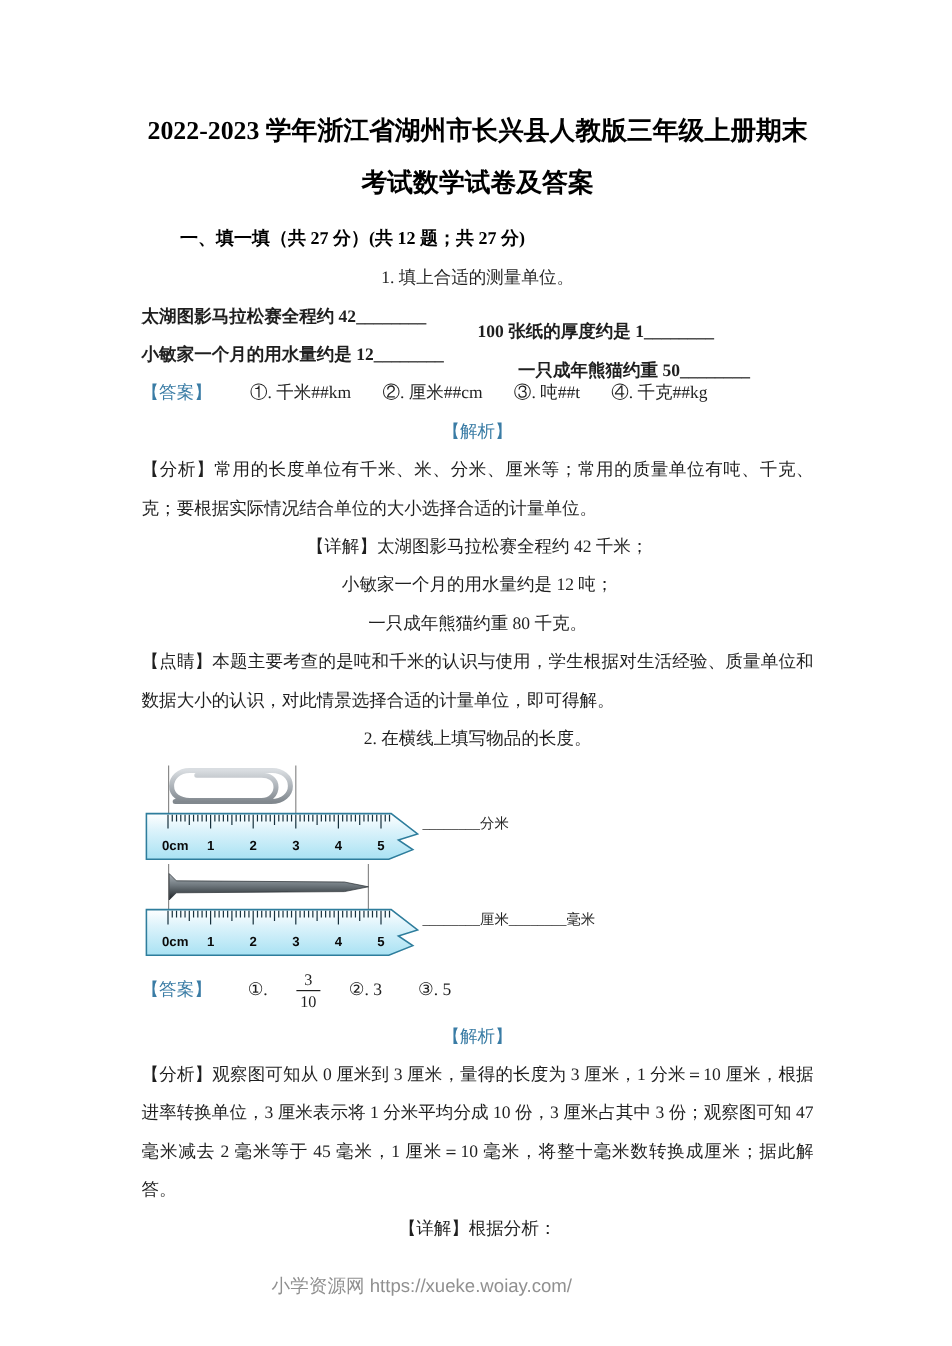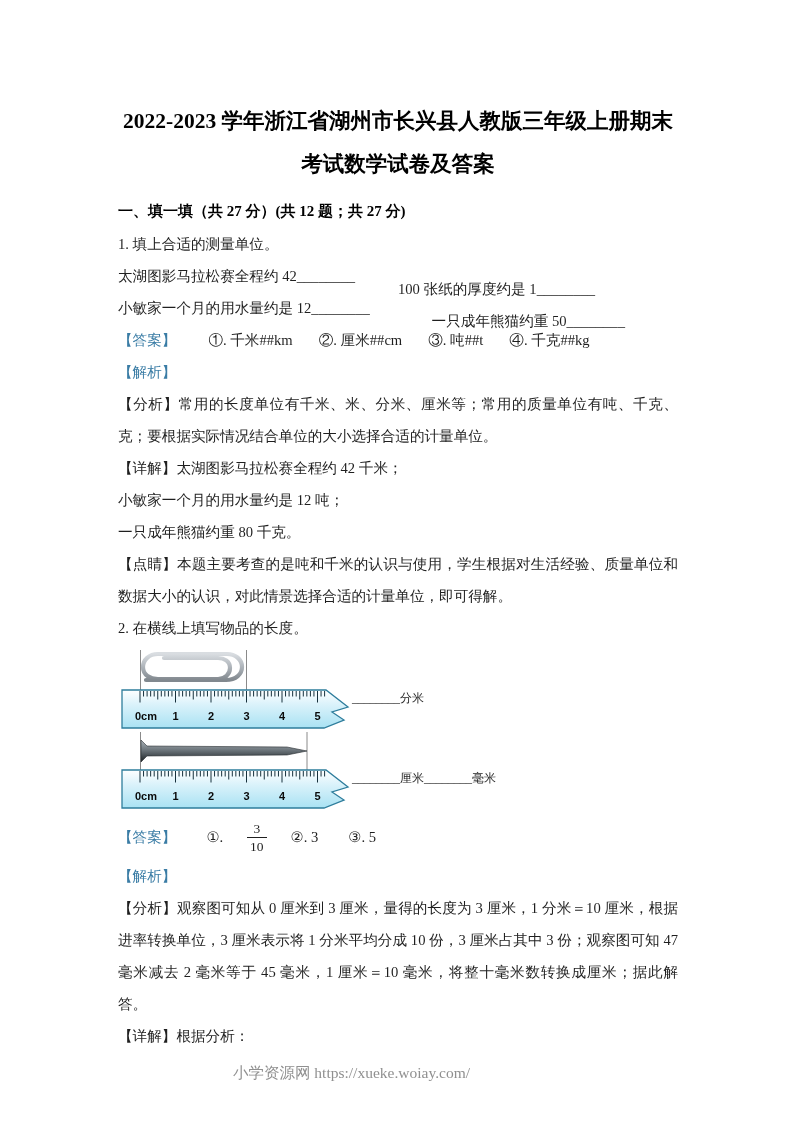--- a/index.html
+++ b/index.html
@@ -1,40 +1,40 @@
 <!DOCTYPE html>
 <html><head>
 <meta charset="utf-8">
 <style>
   html,body{margin:0;padding:0;background:#ffffff;}
   .page{
     position:relative;width:793px;height:1122px;background:#fff;overflow:hidden;
     font-family:"Liberation Serif","DejaVu Serif",serif;color:#1f1f1f;
   }
-  .content{position:absolute;left:118px;top:100px;width:560px;font-size:14.6px;line-height:32px;}
+  .content{position:absolute;left:118px;top:88px;width:560px;font-size:14.6px;line-height:32px;}
   .title{font-size:21.5px;line-height:43px;font-weight:bold;text-align:center;color:#000;margin-bottom:8px;}
-  .section-heading{font-weight:bold;font-size:15px;line-height:34px;color:#000;}
-  p{margin:0;}
+  .section-heading{font-weight:bold;font-size:15px;line-height:34px;color:#000;margin-left:32px;}
+  p{margin:0;text-align:center;}
   .just{text-align:justify;}
-  .row2{position:relative;height:32px;white-space:nowrap;}
+  .row2{position:relative;height:32px;white-space:nowrap;font-weight:bold;}
   .row2 .right{position:absolute;left:50%;top:0;margin-top:13px;}
   .row2.second .right{left:56%;}
   .ans-row{display:flex;align-items:baseline;gap:26px;white-space:nowrap;}
   .ans-row .gap{margin-left:6px;}
   .ans-row2{display:flex;align-items:center;gap:30px;height:46px;white-space:nowrap;}
   .blue{color:#3a7ca5;}
   .frac{display:inline-flex;flex-direction:column;align-items:center;font-size:13.5px;line-height:17px;margin:0 -6px;}
   .frac .den{border-top:1.4px solid #1f1f1f;padding:0 3px;}
   .figure{position:relative;height:168px;margin:2px 0 0 0;}
   .fig-svg{position:absolute;left:2px;top:0;}
   #fig2{top:80px;}
   .fig-blank{position:absolute;left:234px;font-size:12px;line-height:32px;color:#1f1f1f;white-space:nowrap;}
   .footer{
     position:absolute;left:0;width:703px;top:1058px;text-align:center;
-    font-family:Liberation Serif, serif;font-size:15.5px;color:#909090;line-height:30px;
+    font-family:Liberation Sans, sans-serif;font-size:15.5px;color:#909090;line-height:30px;
   }
   .ruler-num{font-family:"Liberation Sans","DejaVu Sans",sans-serif;font-size:11px;font-weight:bold;fill:#0a0a0a;}
 </style>
 </head>
 <body>
 
 <div class="page">
   <div class="content">
 
     <div class="title">

